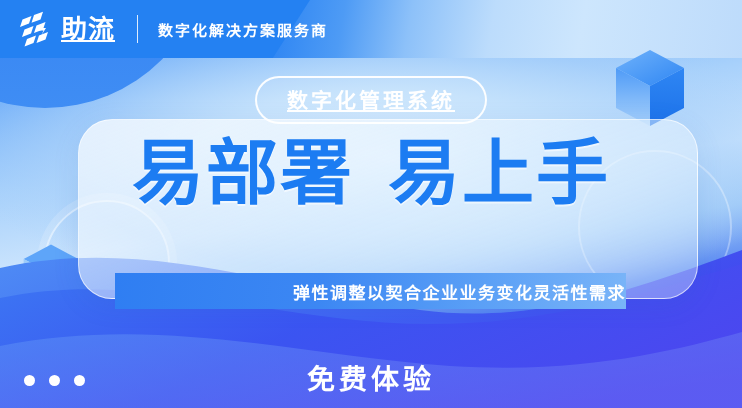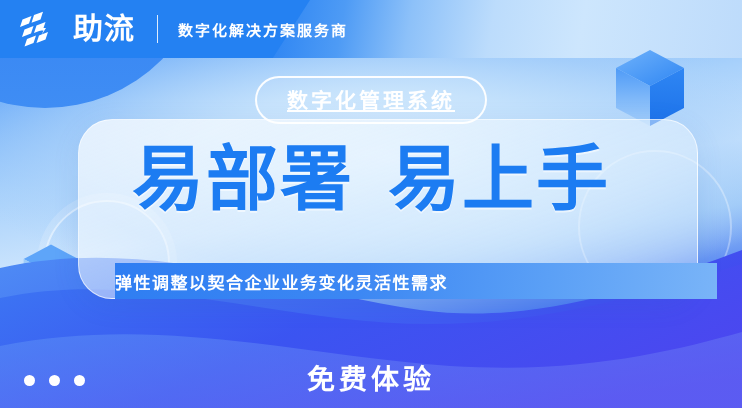--- a/index.html
+++ b/index.html
@@ -125,28 +125,29 @@
     padding-left: 18px;
     z-index: 6;
   }
   .logo-mark {
     width: 36px;
     height: 36px;
     flex: 0 0 36px;
     display: block;
   }
   .logo-word {
-    margin-left: 19px;
-    color: #ffffff;
-    font-size: 30px;
+    margin-left: 7px;
+    color: #ffffff;
+    font-size: 26px;
     font-weight: 700;
     letter-spacing: 1px;
     line-height: 1;
     white-space: nowrap;
     font-family: "DejaVu Sans", "Liberation Sans", sans-serif;
+    text-decoration: underline;
   }
   .logo-divider {
     width: 1px;
     height: 28px;
     background: rgba(255,255,255,0.85);
     margin: 0 20px 0 22px;
     flex: 0 0 1px;
   }
   .header-tagline {
     color: #ffffff;
@@ -198,37 +199,37 @@
     right: 0;
     top: 143px;
     text-align: center;
     z-index: 7;
     color: #1c7cf2;
     font-size: 72px;
     font-weight: 900;
     line-height: 1;
     letter-spacing: 2px;
     white-space: nowrap;
-    font-family: Liberation Sans, sans-serif;
+    font-family: Liberation Mono, monospace;
     text-shadow: 0 2px 0 rgba(255,255,255,0.55);
   }
   .headline .gap { display: inline-block; width: 34px; }
 
   
   .subband {
     position: absolute;
     left: 115px;
-    top: 263px;
-    width: 602px;
+    top: 273px;
+    width: 511px;
     height: 36px;
     z-index: 7;
     background: linear-gradient(95deg, #2f7ef2 0%, #3c87f3 40%, #5ba0f6 72%, #79b4f8 100%);
     display: flex;
     align-items: center;
-    justify-content: flex-start;
+    justify-content: flex-end;
   }
   .subband-text {
     color: #ffffff;
     font-size: 17px;
     font-weight: 700;
     letter-spacing: 1.5px;
     white-space: nowrap;
     font-family: "DejaVu Sans", "Liberation Sans", sans-serif;
   }
 

